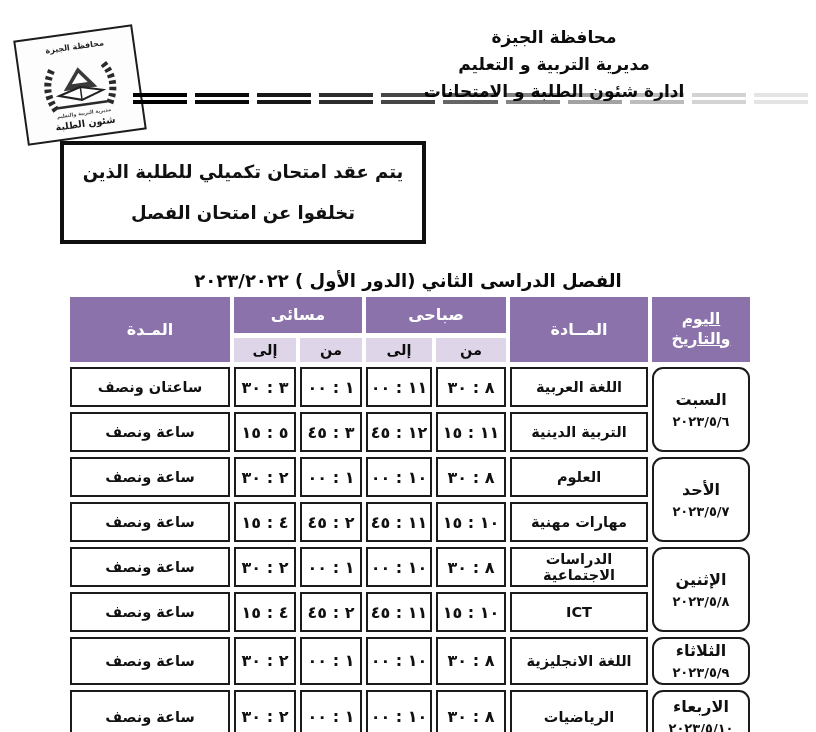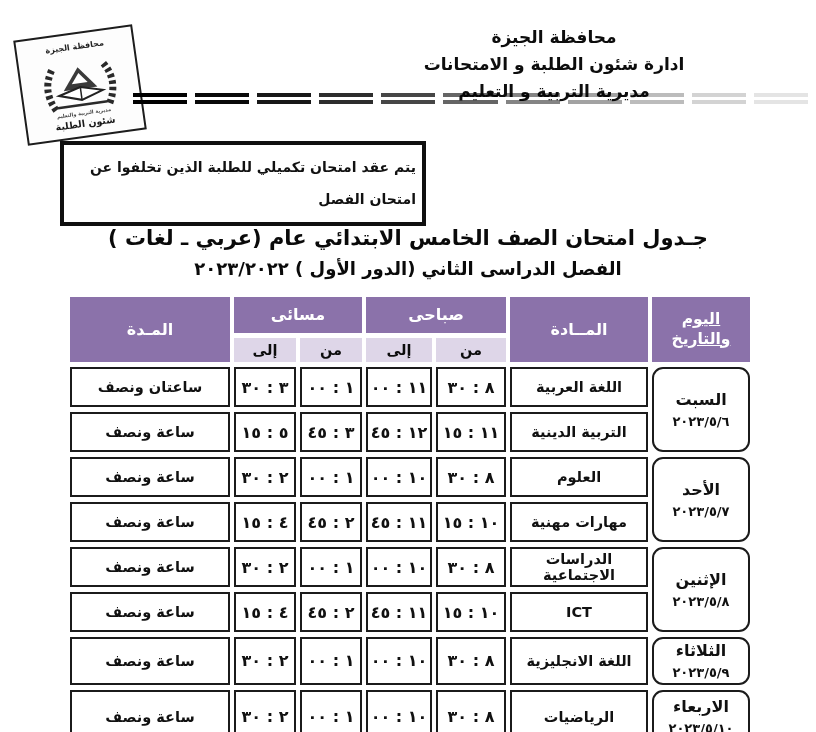--- a/index.html
+++ b/index.html
@@ -25,30 +25,30 @@
     display:flex; gap:8px;
   }
   .rule .dash{
     flex:1 1 auto; height:3px;
     border-top:4px solid #000; border-bottom:4px solid #000;
   }
   
   .notice{
     position:absolute; top:141px; left:60px; width:346px;
     border:4px solid #0f0f0f; background:#fff;
-    font-weight:bold; font-size:14px;
+    text-align:center; font-weight:bold; font-size:18px;
     line-height:2.25; padding:7px 6px;
   }
   
   .title{
     position:absolute; top:226px; left:0; right:0; margin:0;
     text-align:center; font-size:21px; font-weight:bold; color:#0a0a0a;
   }
   .subtitle{
-    position:absolute; top:258px; left:0; right:0; margin:0;
+    position:absolute; top:258px; left:0; right:0; margin:12px;
     text-align:center; font-size:18px; font-weight:bold; color:#0a0a0a;
   }
   .ltr{direction:ltr; unicode-bidi:isolate;}
   
   table.sched{
     position:absolute; top:292px; right:62px;
     border-collapse:separate; border-spacing:4px 5px;
     direction:rtl; table-layout:fixed;
   }
   table.sched th, table.sched td{padding:0; vertical-align:middle; text-align:center;}
@@ -90,43 +90,42 @@
       <path d="M33,56 L55,50 L77,56 L55,63 Z" fill="#fff" stroke="#222" stroke-width="2"></path>
       <line x1="55" y1="50" x2="55" y2="63" stroke="#222" stroke-width="1.5"></line>
       <line x1="30" y1="68" x2="80" y2="68" stroke="#2a2a2a" stroke-width="2.5"></line>
       <text x="55" y="78" text-anchor="middle" font-size="5" font-weight="bold" fill="#444">مديرية التربية والتعليم</text>
       <text x="55" y="90" text-anchor="middle" font-size="9.5" font-weight="bold" fill="#1a1a1a">شئون الطلبة</text>
     </svg>
   </div>
 
   <div class="org">
     <div>محافظة الجيزة</div>
+    <div>مديرية التربية و التعليم</div>
     <div>ادارة شئون الطلبة و الامتحانات</div>
-    <div>مديرية التربية و التعليم</div>
   </div>
 
   <div class="rule" dir="ltr" id="dashRule">
       <div class="dash" style="opacity: 1;"></div>
       <div class="dash" style="opacity: 0.96;"></div>
       <div class="dash" style="opacity: 0.9;"></div>
       <div class="dash" style="opacity: 0.82;"></div>
       <div class="dash" style="opacity: 0.72;"></div>
       <div class="dash" style="opacity: 0.6;"></div>
       <div class="dash" style="opacity: 0.48;"></div>
       <div class="dash" style="opacity: 0.36;"></div>
       <div class="dash" style="opacity: 0.26;"></div>
       <div class="dash" style="opacity: 0.17;"></div>
       <div class="dash" style="opacity: 0.1;"></div>
     </div>
 
   <div class="notice">
     <div>يتم عقد امتحان تكميلي للطلبة الذين تخلفوا عن امتحان الفصل</div>
   </div>
 
-  <h1 class="title">جـدول امتحان الصف الخامس الابتدائي عام (عربي ـ لغات )</h1>
   <h2 class="subtitle"><span>الفصل الدراسى الثاني (الدور الأول )</span>&nbsp;<span class="ltr">٢٠٢٣/٢٠٢٢</span></h2>
 
   <table class="sched">
     <colgroup>
       <col style="width:98px">
         <col style="width:138px">
       <col style="width:70px">
         <col style="width:66px">
       <col style="width:62px">
         <col style="width:62px">

